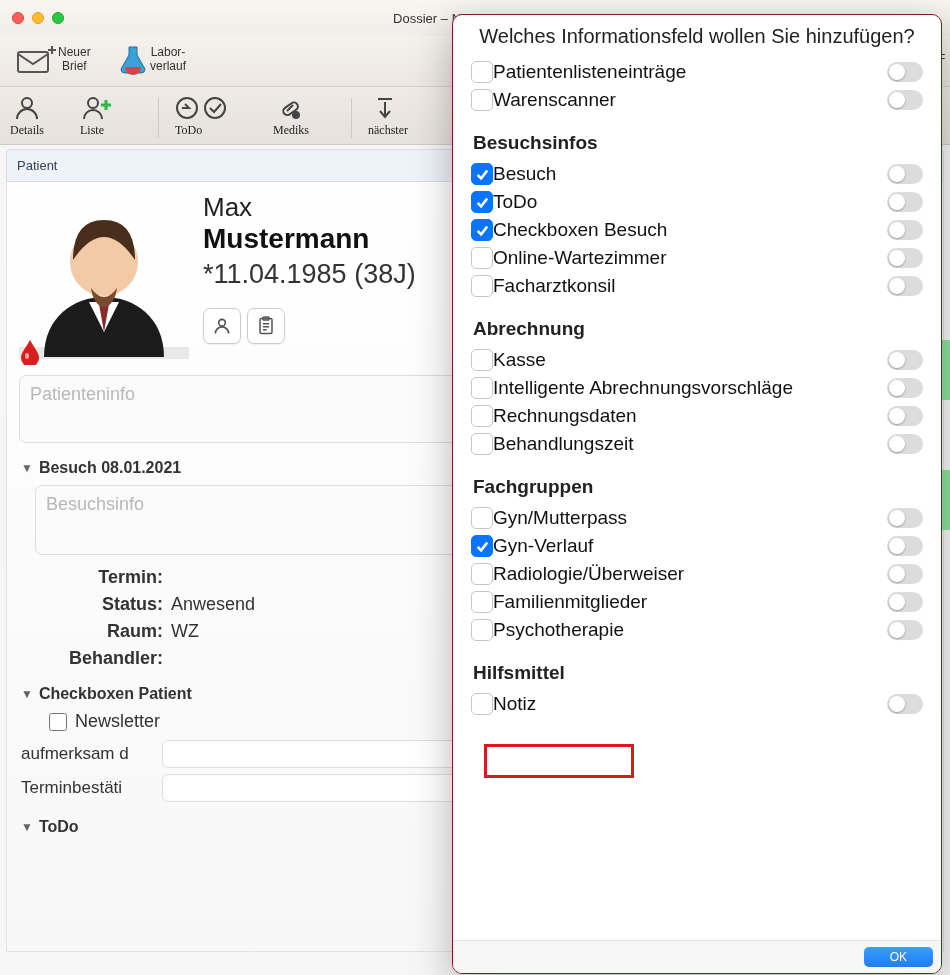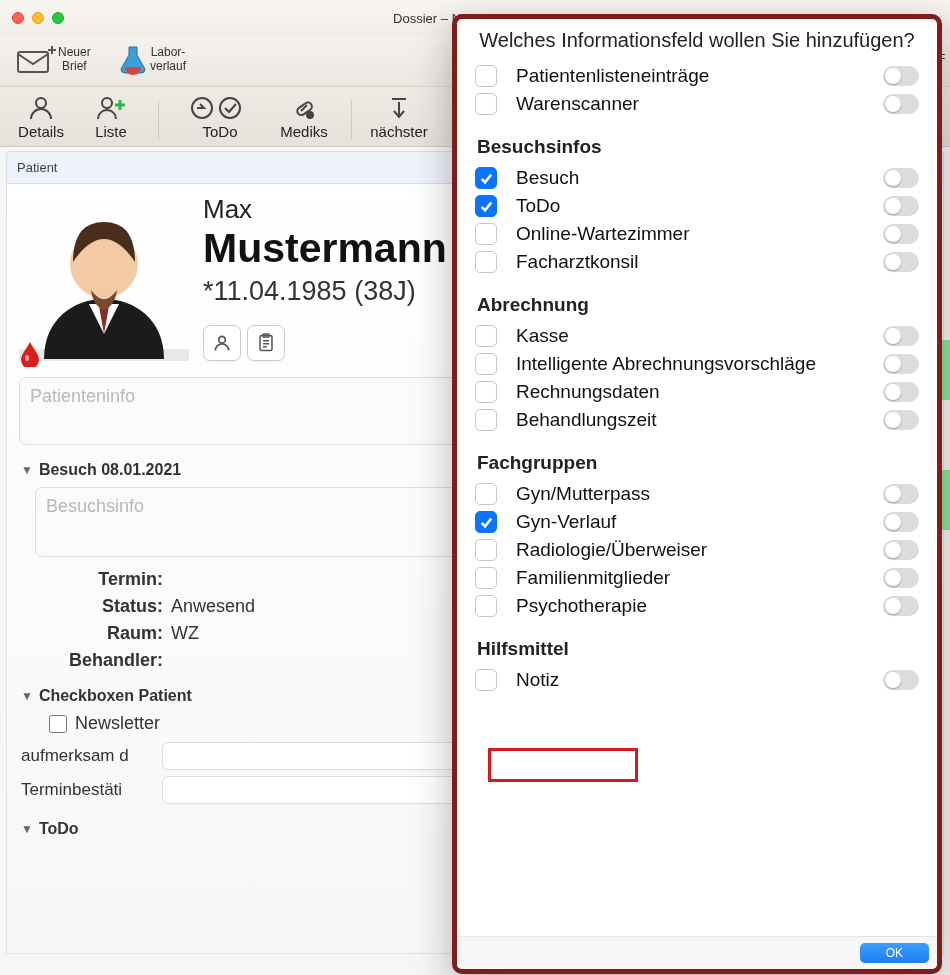--- a/index.html
+++ b/index.html
@@ -41,21 +41,21 @@
   .tb-icon { width:44px; height:36px; display:flex; align-items:center; justify-content:center; color:#555; }
 
   .toolbar-row2 {
     display:flex;
     align-items:flex-end;
     gap:8px;
     padding:6px 10px 6px 10px;
     background: linear-gradient(#efeae4,#e6e1db);
     border-bottom:1px solid #cfcac3;
   }
-  .tb2-item { display:flex; flex-direction:column; align-items:center; width:62px; font-size:15px; color:#222; }
+  .tb2-item { display:flex; flex-direction:column; width:62px; font-size:12px; color:#222;font-family:Liberation Serif, serif; }
   .tb2-icon { width:34px; height:30px; display:flex; align-items:center; justify-content:center; color:#444; }
   .sep { width:1px; height:40px; background:#cfcac3; margin:0 8px; }
 
   
   .panel-head {
     display:flex;
     align-items:center;
     justify-content:space-between;
     padding:4px 10px;
     background:#eef2f9;
@@ -72,21 +72,21 @@
     border-top:none;
     background: linear-gradient(#fff,#f7f7f7);
     padding:10px 12px;
     height: 770px;
     overflow:hidden;
   }
   .pat-top { display:flex; gap:14px; align-items:flex-start; }
   .avatar-wrap { width:170px; position:relative; }
   .blood { position:absolute; bottom:2px; left:0; width:24px; height:24px; }
   .pat-name-first { font-size:26px; font-weight:400; color:#222; }
-  .pat-name-last { font-size:41px; font-weight:700; color:#111; }
+  .pat-name-last { font-size:28px; font-weight:700; color:#111; }
   .pat-dob { font-size:27px; color:#333; margin-top:4px; }
   .small-btns { display:flex; gap:6px; margin-top:18px; }
   .sq-btn { width:38px; height:36px; border:1px solid #ccc; border-radius:7px; background:#fff; display:flex; align-items:center; justify-content:center; box-shadow:0 1px 2px rgba(0,0,0,.06); }
 
   .info-box { margin-top:10px; border:1px solid #ddd; border-radius:7px; background:#fbfbfb; padding:8px 10px; color:#b8b8b8; font-size:18px; height:68px; }
   .section-head { display:flex; align-items:center; gap:6px; font-weight:700; font-size:16px; margin:16px 2px 8px 2px; color:#333; }
   .chev { font-size:12px; color:#666; }
 
   .visit-box { margin-left:16px; border:1px solid #ddd; border-radius:7px; background:#fbfbfb; padding:8px 10px; color:#b8b8b8; font-size:18px; height:70px; }
 
@@ -102,31 +102,31 @@
   .blue-chip { width:26px; height:26px; background:#2f6df6; border-radius:6px; display:flex; align-items:center; justify-content:center; color:#fff; font-size:12px; }
 
   
   .modal {
     position:absolute;
     left:452px;
     top:14px;
     width:490px;
     height:960px;
     background:#fff;
-    border:5px solid #7f1d1d;
+    border:1px solid #7f1d1d;
     border-radius:10px;
     box-shadow:0 12px 40px rgba(0,0,0,.28);
     display:flex;
     flex-direction:column;
     overflow:hidden;
   }
   .modal-title { font-size:20px; text-align:center; padding:10px 14px; }
   .modal-body { flex:1; overflow:hidden; padding:0 16px 4px 16px; }
   .group-h { font-weight:700; font-size:19px; margin:18px 0 6px 4px; }
-  .opt-row { display:flex; align-items:center; gap:19px; padding:3px 2px; }
+  .opt-row { display:flex; align-items:center; gap:0; padding:3px 2px; }
   .opt-row .txt { font-size:19px; color:#111; }
   .opt-row .tog { margin-left:auto; }
   .ck {
     width:22px; height:22px; border-radius:5px; border:1px solid #c6c6c6; background:#fff; display:flex; align-items:center; justify-content:center; flex:0 0 22px;
   }
   .ck.on { background:#0a74ff; border-color:#0a74ff; }
   .ck.on svg { stroke:#fff; }
   .toggle {
     width:36px; height:20px; border-radius:10px; background:#dcdcdc; position:relative; flex:0 0 36px;
   }
@@ -404,20 +404,29 @@
       <div class="opt-row">
         <span class="ck on">
           <svg width="14" height="14" viewBox="0 0 16 16" fill="none" stroke-width="3">
             <polyline points="3,9 7,13 14,4"></polyline>
           </svg>
         </span>
         <span class="txt">ToDo</span>
         <span class="toggle tog"></span>
       </div>
       <div class="opt-row">
+        <span class="ck on">
+          <svg width="14" height="14" viewBox="0 0 16 16" fill="none" stroke-width="3">
+            <polyline points="3,9 7,13 14,4"></polyline>
+          </svg>
+        </span>
+        <span class="txt">Checkboxen Besuch</span>
+        <span class="toggle tog"></span>
+      </div>
+      <div class="opt-row">
         <span class="ck"></span>
         <span class="txt">Online-Wartezimmer</span>
         <span class="toggle tog"></span>
       </div>
       <div class="opt-row">
         <span class="ck"></span>
         <span class="txt">Facharztkonsil</span>
         <span class="toggle tog"></span>
       </div>
       <div class="group-h">Abrechnung</div>

